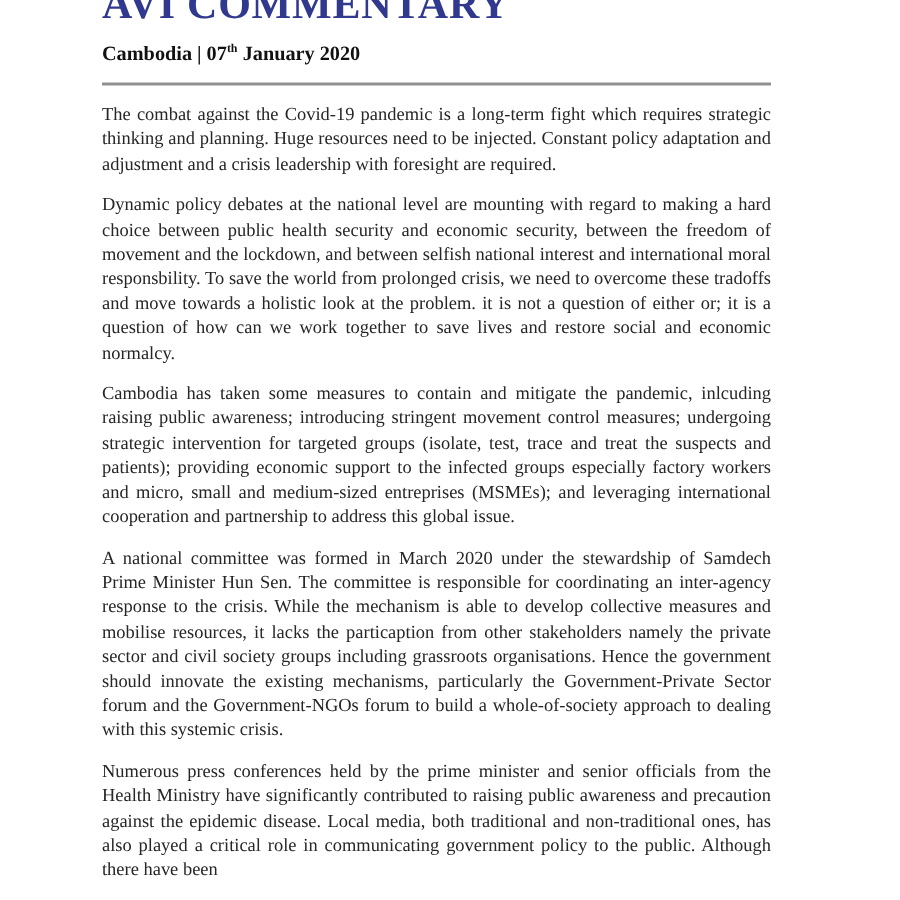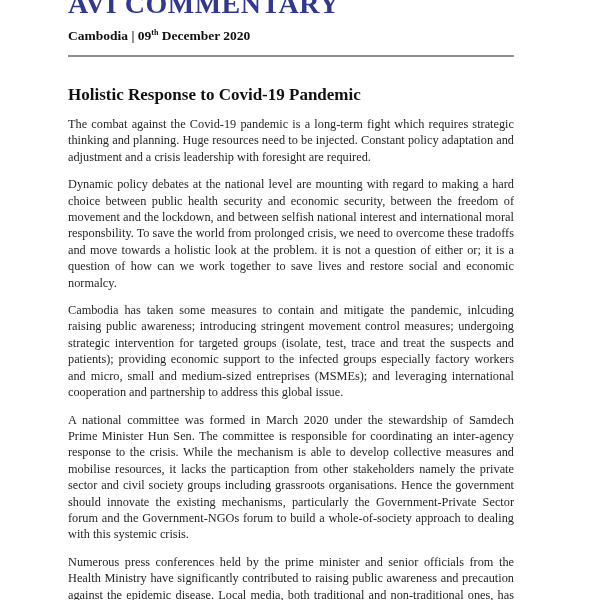--- a/index.html
+++ b/index.html
@@ -65,27 +65,26 @@
 </style>
 </head>
 <body>
 
 <div class="page">
   <div class="inner">
 
     <header>
       <h1 class="brand">AVI COMMENTARY</h1>
       <div class="dateline">
-        <span>Cambodia | 09</span><sup>th</sup><span> December 2020</span>
+        <span>Cambodia | 07</span><sup>th</sup><span> January 2020</span>
       </div>
       <hr class="header-divider">
     </header>
 
     <main>
-      <h2 class="article-title">Holistic Response to Covid-19 Pandemic</h2>
       <p class="para">The combat against the Covid-19 pandemic is a long-term fight which requires strategic thinking and planning. Huge resources need to be injected. Constant policy adaptation and adjustment and a crisis leadership with foresight are required.</p>
       <p class="para">Dynamic policy debates at the national level are mounting with regard to making a hard choice between public health security and economic security, between the freedom of movement and the lockdown, and between selfish national interest and international moral responsbility. To save the world from prolonged crisis, we need to overcome these tradoffs and move towards a holistic look at the problem. it is not a question of either or; it is a question of how can we work together to save lives and restore social and economic normalcy.</p>
       <p class="para">Cambodia has taken some measures to contain and mitigate the pandemic, inlcuding raising public awareness; introducing stringent movement control measures; undergoing strategic intervention for targeted groups (isolate, test, trace and treat the suspects and patients); providing economic support to the infected groups especially factory workers and micro, small and medium-sized entreprises (MSMEs); and leveraging international cooperation and partnership to address this global issue.</p>
       <p class="para">A national committee was formed in March 2020 under the stewardship of Samdech Prime Minister Hun Sen. The committee is responsible for coordinating an inter-agency response to the crisis. While the mechanism is able to develop collective measures and mobilise resources, it lacks the particaption from other stakeholders namely the private sector and civil society groups including grassroots organisations. Hence the government should innovate the existing mechanisms, particularly the Government-Private Sector forum and the Government-NGOs forum to build a whole-of-society approach to dealing with this systemic crisis.</p>
       <p class="para">Numerous press conferences held by the prime minister and senior officials from the Health Ministry have significantly contributed to raising public awareness and precaution against the epidemic disease. Local media, both traditional and non-traditional ones, has also played a critical role in communicating government policy to the public. Although there have been</p>
     </main>
 
   </div>
 </div>
 

